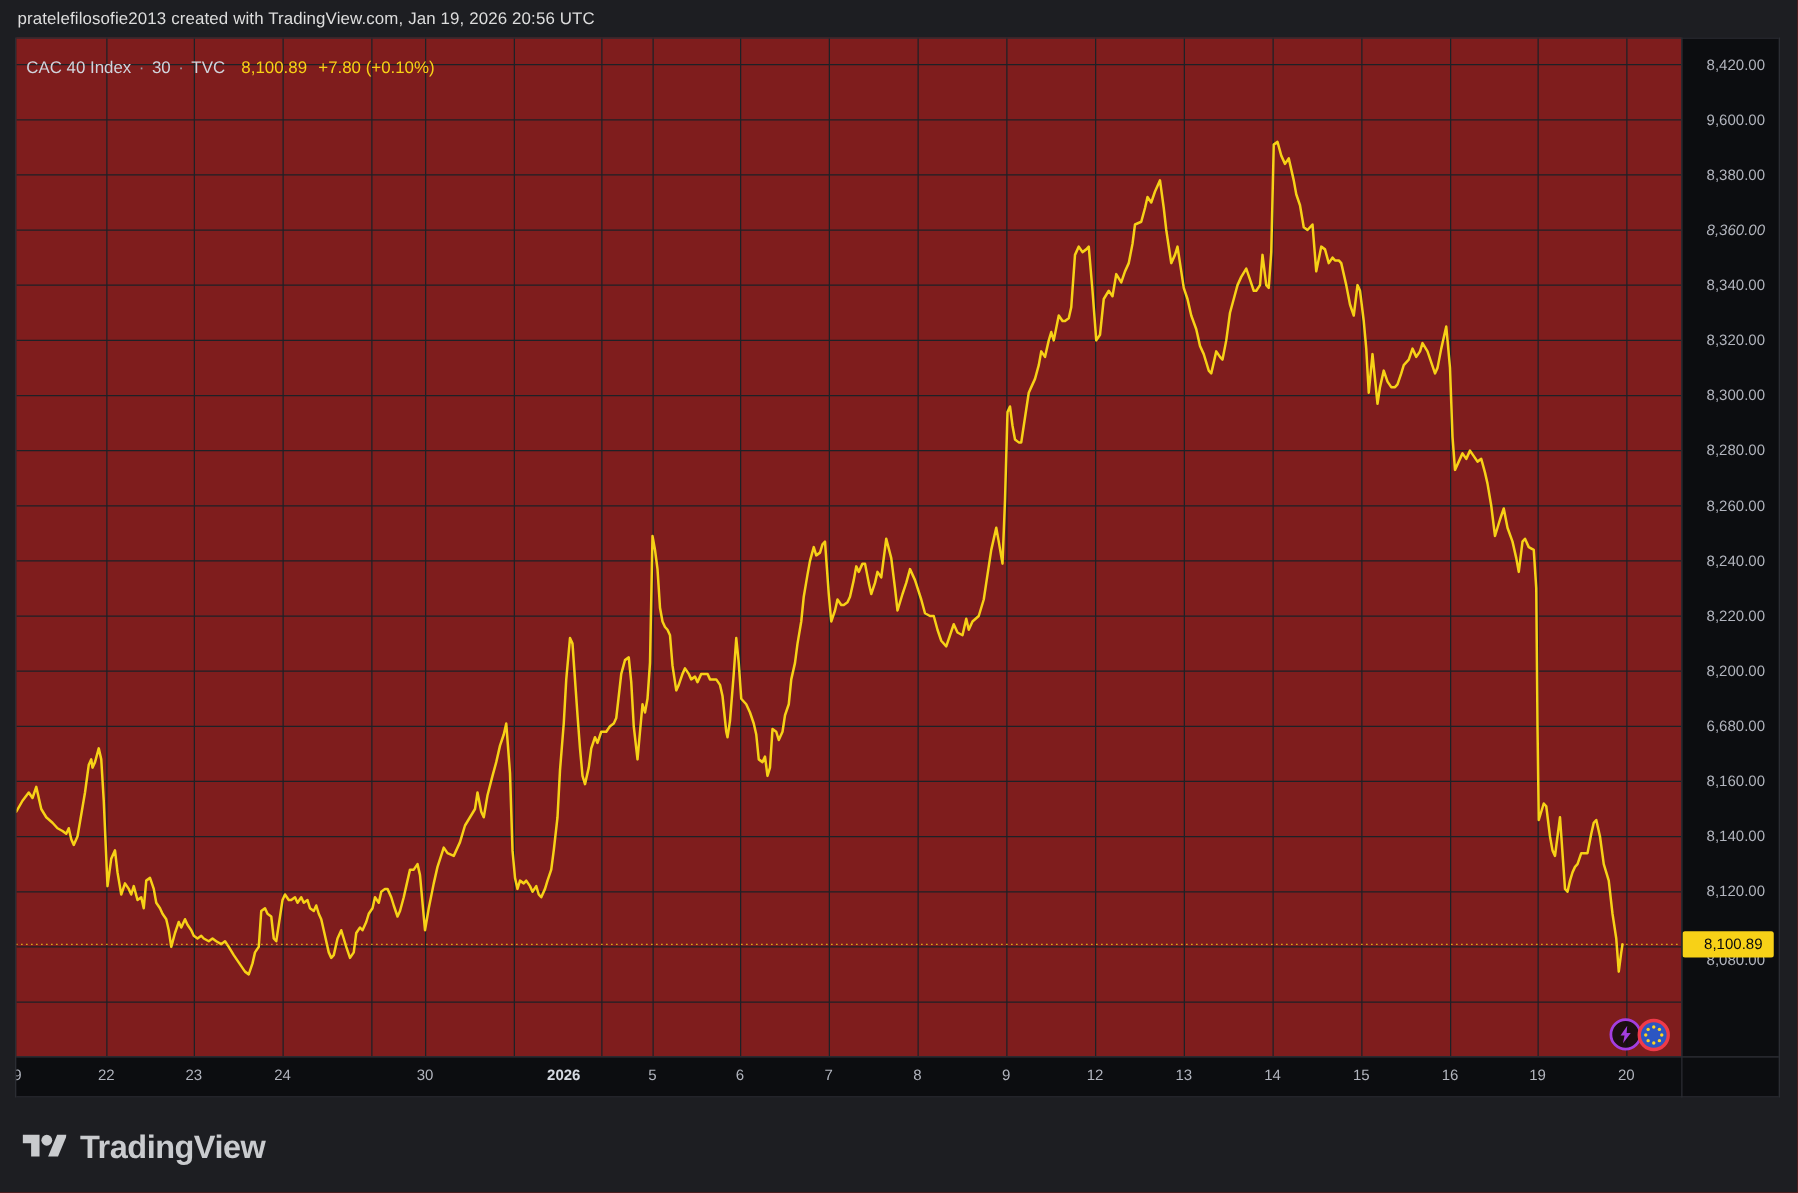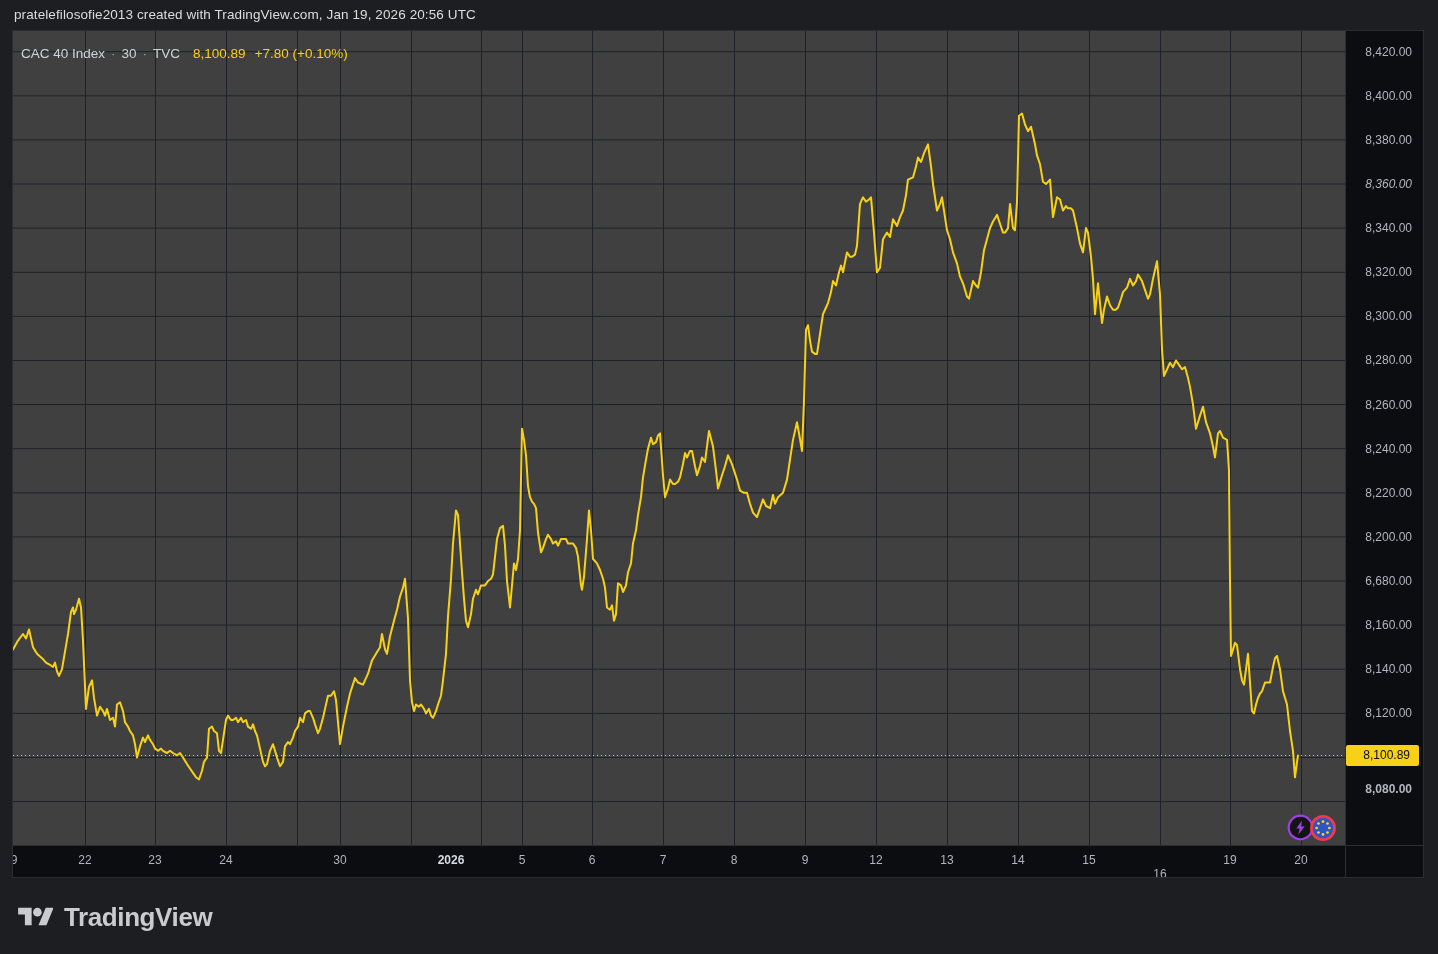--- a/index.html
+++ b/index.html
@@ -9,21 +9,21 @@
     font-family:"Liberation Sans","DejaVu Sans",sans-serif;
     -webkit-font-smoothing:antialiased;
   }
   .attribution{
     position:absolute;left:14px;top:0;height:40px;line-height:30px;
     font-size:13.5px;color:#dddddd;letter-spacing:.1px;white-space:nowrap;text-align:right;
   }
   
   .pane{
     position:absolute;left:13px;top:30px;width:1332px;height:815px;
-    background:#404040;overflow:hidden;
+    background:#7f1d1d;overflow:hidden;
   }
   .price-scale{
     position:absolute;left:1346px;top:30px;width:77px;height:815px;
     background:#0c0d10;overflow:hidden;
   }
   .time-scale{
     position:absolute;left:13px;top:846px;width:1410px;height:32px;
     background:#0c0d10;overflow:hidden;
   }
   .edge{position:absolute;background:#2b2d33;}
@@ -137,55 +137,55 @@
         <circle cx="9.5" cy="9.5" r="1.35"></circle>
       <circle cx="14" cy="7.6" r="1.35"></circle>
         <circle cx="18.5" cy="9.5" r="1.35"></circle>
     </g>
   </svg>
 </div>
 
 <div class="price-scale" id="price-scale">
   <div class="price-badge" id="price-badge" style="top: 714.997px;">8,100.89</div>
 <div class="plabel" style="top: 13.7px;">8,420.00</div>
-    <div class="plabel" style="top: 57.81px;">8,400.00</div>
+    <div class="plabel" style="top: 57.81px;">9,600.00</div>
     <div class="plabel" style="top: 101.92px;">8,380.00</div>
     <div class="plabel" style="top: 146.03px; font-style: italic;">8,360.00</div>
     <div class="plabel" style="top: 190.14px;">8,340.00</div>
     <div class="plabel" style="top: 234.25px;">8,320.00</div>
     <div class="plabel" style="top: 278.36px;">8,300.00</div>
     <div class="plabel" style="top: 322.47px;">8,280.00</div>
     <div class="plabel" style="top: 366.58px;">8,260.00</div>
     <div class="plabel" style="top: 410.69px;">8,240.00</div>
     <div class="plabel" style="top: 454.8px;">8,220.00</div>
     <div class="plabel" style="top: 498.91px;">8,200.00</div>
     <div class="plabel" style="top: 543.02px;">6,680.00</div>
     <div class="plabel" style="top: 587.13px;">8,160.00</div>
     <div class="plabel" style="top: 631.24px;">8,140.00</div>
     <div class="plabel" style="top: 675.35px;">8,120.00</div>
-    <div class="plabel" style="top: 751px; font-weight: bold;">8,080.00</div>
+    <div class="plabel" style="top: 730px;">8,080.00</div>
   </div>
 
 <div class="time-scale" id="time-scale">
     <div class="tlabel" style="left: 1px;">9</div>
     <div class="tlabel" style="left: 72px;">22</div>
     <div class="tlabel" style="left: 142px;">23</div>
     <div class="tlabel" style="left: 213px;">24</div>
     <div class="tlabel" style="left: 327px;">30</div>
     <div class="tlabel bold" style="left: 438px;">2026</div>
     <div class="tlabel" style="left: 509px;">5</div>
     <div class="tlabel" style="left: 579px;">6</div>
     <div class="tlabel" style="left: 650px;">7</div>
     <div class="tlabel" style="left: 721px;">8</div>
     <div class="tlabel" style="left: 792px;">9</div>
     <div class="tlabel" style="left: 863px;">12</div>
     <div class="tlabel" style="left: 934px;">13</div>
     <div class="tlabel" style="left: 1005px;">14</div>
     <div class="tlabel" style="left: 1076px;">15</div>
-    <div class="tlabel" style="left: 1147px; margin-top: 14px;">16</div>
+    <div class="tlabel" style="left: 1147px;">16</div>
     <div class="tlabel" style="left: 1217px;">19</div>
     <div class="tlabel" style="left: 1288px;">20</div>
   </div>
 
 <div class="edge" id="edge-top"></div>
 <div class="edge" id="edge-left"></div>
 <div class="edge" id="edge-right"></div>
 <div class="edge" id="edge-bottom"></div>
 <div class="edge" id="sep-price"></div>
 <div class="edge" id="sep-time"></div>

